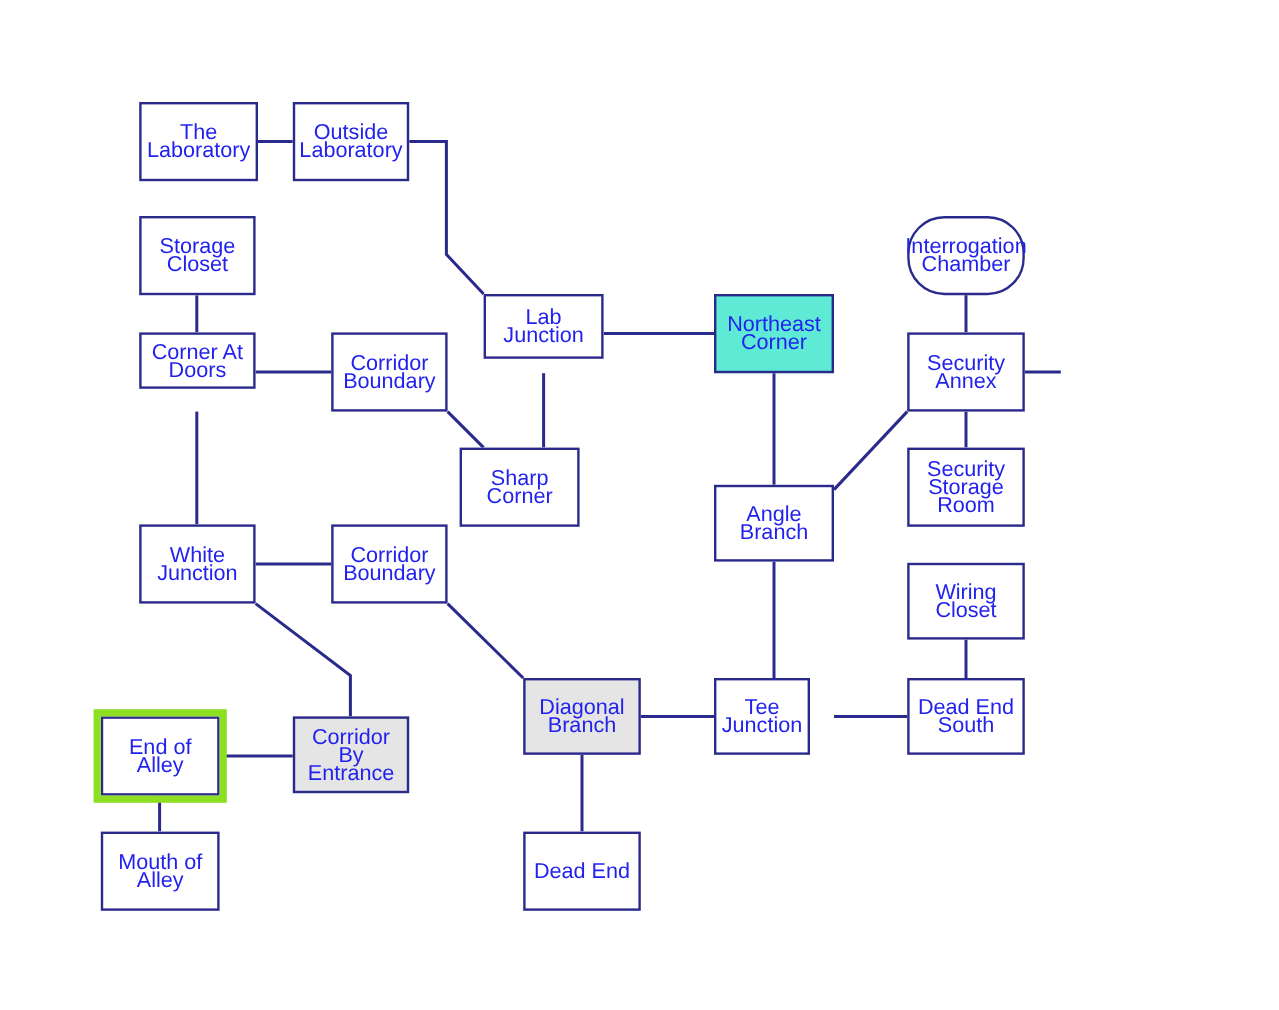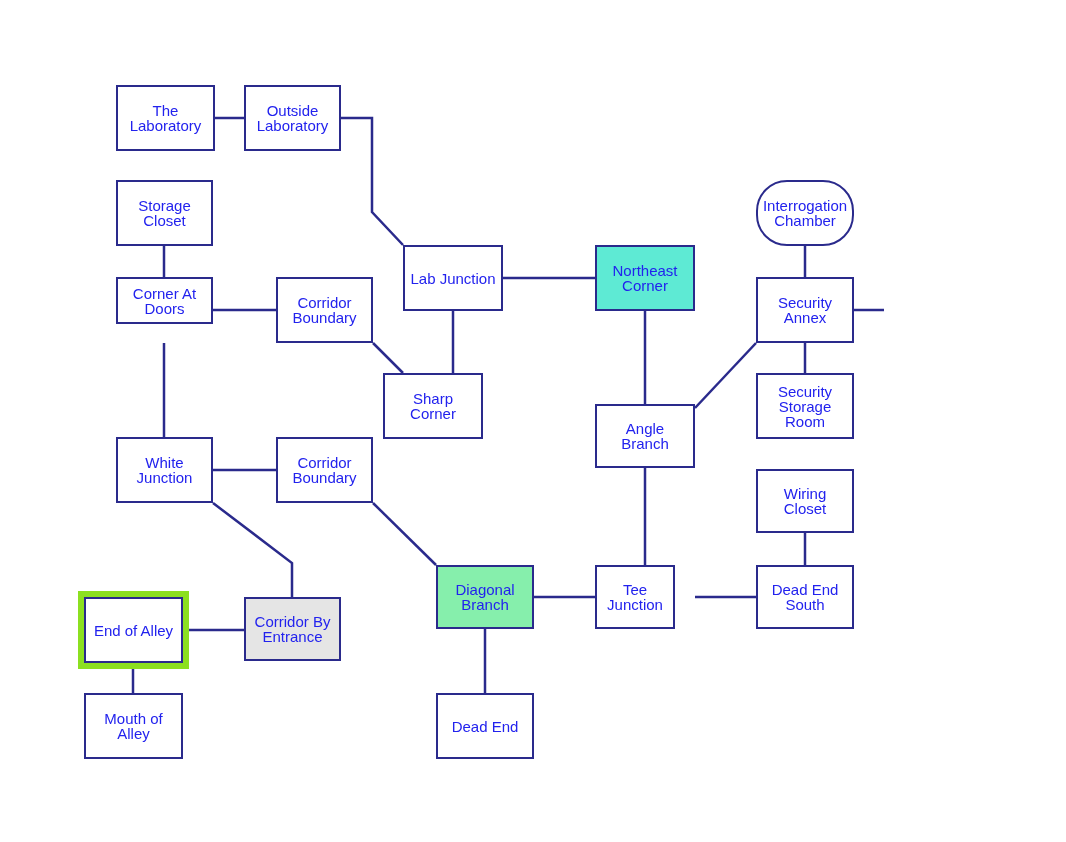--- a/index.html
+++ b/index.html
@@ -21,21 +21,21 @@
     top: 0;
     width: 1066px;
     height: 842px;
   }
   .node {
     position: absolute;
     box-sizing: border-box;
     background: #ffffff;
     border: 2px solid #2a2a8c;
     color: #2222ee;
-    font-size: 15px;
+    font-size: 18px;
     line-height: 15px;
     text-align: center;
     display: flex;
     align-items: center;
     justify-content: center;
     white-space: pre-line;
     z-index: 5;
   }
   .node.highlight {
     border: 2px solid #2a2a8c;
@@ -79,39 +79,39 @@
     </svg>
 <div class="node" style="left: 116px; top: 85px; width: 99px; height: 66px; border-color: rgb(42, 42, 140); background: rgb(255, 255, 255); color: rgb(34, 34, 238);"><span class="node-label">The
 Laboratory</span></div>
     <div class="node" style="left: 244px; top: 85px; width: 97px; height: 66px; border-color: rgb(42, 42, 140); background: rgb(255, 255, 255); color: rgb(34, 34, 238);"><span class="node-label">Outside
 Laboratory</span></div>
     <div class="node" style="left: 116px; top: 180px; width: 97px; height: 66px; border-color: rgb(42, 42, 140); background: rgb(255, 255, 255); color: rgb(34, 34, 238);"><span class="node-label">Storage Closet</span></div>
     <div class="node" style="left: 116px; top: 277px; width: 97px; height: 47px; border-color: rgb(42, 42, 140); background: rgb(255, 255, 255); color: rgb(34, 34, 238);"><span class="node-label">Corner At
 Doors</span></div>
     <div class="node" style="left: 276px; top: 277px; width: 97px; height: 66px; border-color: rgb(42, 42, 140); background: rgb(255, 255, 255); color: rgb(34, 34, 238);"><span class="node-label">Corridor
 Boundary</span></div>
-    <div class="node" style="left: 403px; top: 245px; width: 100px; height: 66px; border-color: rgb(42, 42, 140); background: rgb(255, 255, 255); color: rgb(34, 34, 238);"><span class="node-label">Lab Junction</span></div>
+    <div class="node" style="left: 403px; top: 245px; width: 100px; height: 54px; border-color: rgb(42, 42, 140); background: rgb(255, 255, 255); color: rgb(34, 34, 238);"><span class="node-label">Lab Junction</span></div>
     <div class="node" style="left: 595px; top: 245px; width: 100px; height: 66px; border-color: rgb(42, 42, 140); background: #5eead4; color: rgb(34, 34, 238);"><span class="node-label">Northeast
 Corner</span></div>
     <div class="node" style="left: 756px; top: 180px; width: 98px; height: 66px; border-color: rgb(42, 42, 140); background: rgb(255, 255, 255); color: rgb(34, 34, 238); border-radius: 31px;"><span class="node-label">Interrogation
 Chamber</span></div>
     <div class="node" style="left: 756px; top: 277px; width: 98px; height: 66px; border-color: rgb(42, 42, 140); background: rgb(255, 255, 255); color: rgb(34, 34, 238);"><span class="node-label">Security
 Annex</span></div>
     <div class="node" style="left: 756px; top: 373px; width: 98px; height: 66px; border-color: rgb(42, 42, 140); background: rgb(255, 255, 255); color: rgb(34, 34, 238);"><span class="node-label">Security
 Storage
 Room</span></div>
     <div class="node" style="left: 383px; top: 373px; width: 100px; height: 66px; border-color: rgb(42, 42, 140); background: rgb(255, 255, 255); color: rgb(34, 34, 238);"><span class="node-label">Sharp Corner</span></div>
     <div class="node" style="left: 595px; top: 404px; width: 100px; height: 64px; border-color: rgb(42, 42, 140); background: rgb(255, 255, 255); color: rgb(34, 34, 238);"><span class="node-label">Angle Branch</span></div>
     <div class="node" style="left: 116px; top: 437px; width: 97px; height: 66px; border-color: rgb(42, 42, 140); background: rgb(255, 255, 255); color: rgb(34, 34, 238);"><span class="node-label">White Junction</span></div>
     <div class="node" style="left: 276px; top: 437px; width: 97px; height: 66px; border-color: rgb(42, 42, 140); background: rgb(255, 255, 255); color: rgb(34, 34, 238);"><span class="node-label">Corridor
 Boundary</span></div>
     <div class="node" style="left: 756px; top: 469px; width: 98px; height: 64px; border-color: rgb(42, 42, 140); background: rgb(255, 255, 255); color: rgb(34, 34, 238);"><span class="node-label">Wiring Closet</span></div>
     <div class="node highlight" style="left: 84px; top: 597px; width: 99px; height: 66px; border-color: rgb(42, 42, 140); background: rgb(255, 255, 255); color: rgb(34, 34, 238); outline-color: rgb(140, 224, 32);"><span class="node-label">End of Alley</span></div>
     <div class="node" style="left: 244px; top: 597px; width: 97px; height: 64px; border-color: rgb(42, 42, 140); background: #e5e5e5; color: rgb(34, 34, 238);"><span class="node-label">Corridor By
 Entrance</span></div>
-    <div class="node" style="left: 436px; top: 565px; width: 98px; height: 64px; border-color: rgb(42, 42, 140); background: #86efac; color: rgb(34, 34, 238);"><span class="node-label">Diagonal
+    <div class="node" style="left: 436px; top: 565px; width: 98px; height: 64px; border-color: rgb(42, 42, 140); background: #e5e5e5; color: rgb(34, 34, 238);"><span class="node-label">Diagonal
 Branch</span></div>
     <div class="node" style="left: 595px; top: 565px; width: 80px; height: 64px; border-color: rgb(42, 42, 140); background: rgb(255, 255, 255); color: rgb(34, 34, 238);"><span class="node-label">Tee Junction</span></div>
     <div class="node" style="left: 756px; top: 565px; width: 98px; height: 64px; border-color: rgb(42, 42, 140); background: rgb(255, 255, 255); color: rgb(34, 34, 238);"><span class="node-label">Dead End
 South</span></div>
     <div class="node" style="left: 84px; top: 693px; width: 99px; height: 66px; border-color: rgb(42, 42, 140); background: rgb(255, 255, 255); color: rgb(34, 34, 238);"><span class="node-label">Mouth of Alley</span></div>
     <div class="node" style="left: 436px; top: 693px; width: 98px; height: 66px; border-color: rgb(42, 42, 140); background: rgb(255, 255, 255); color: rgb(34, 34, 238);"><span class="node-label">Dead End</span></div>
   </div>
 
 </body></html>

